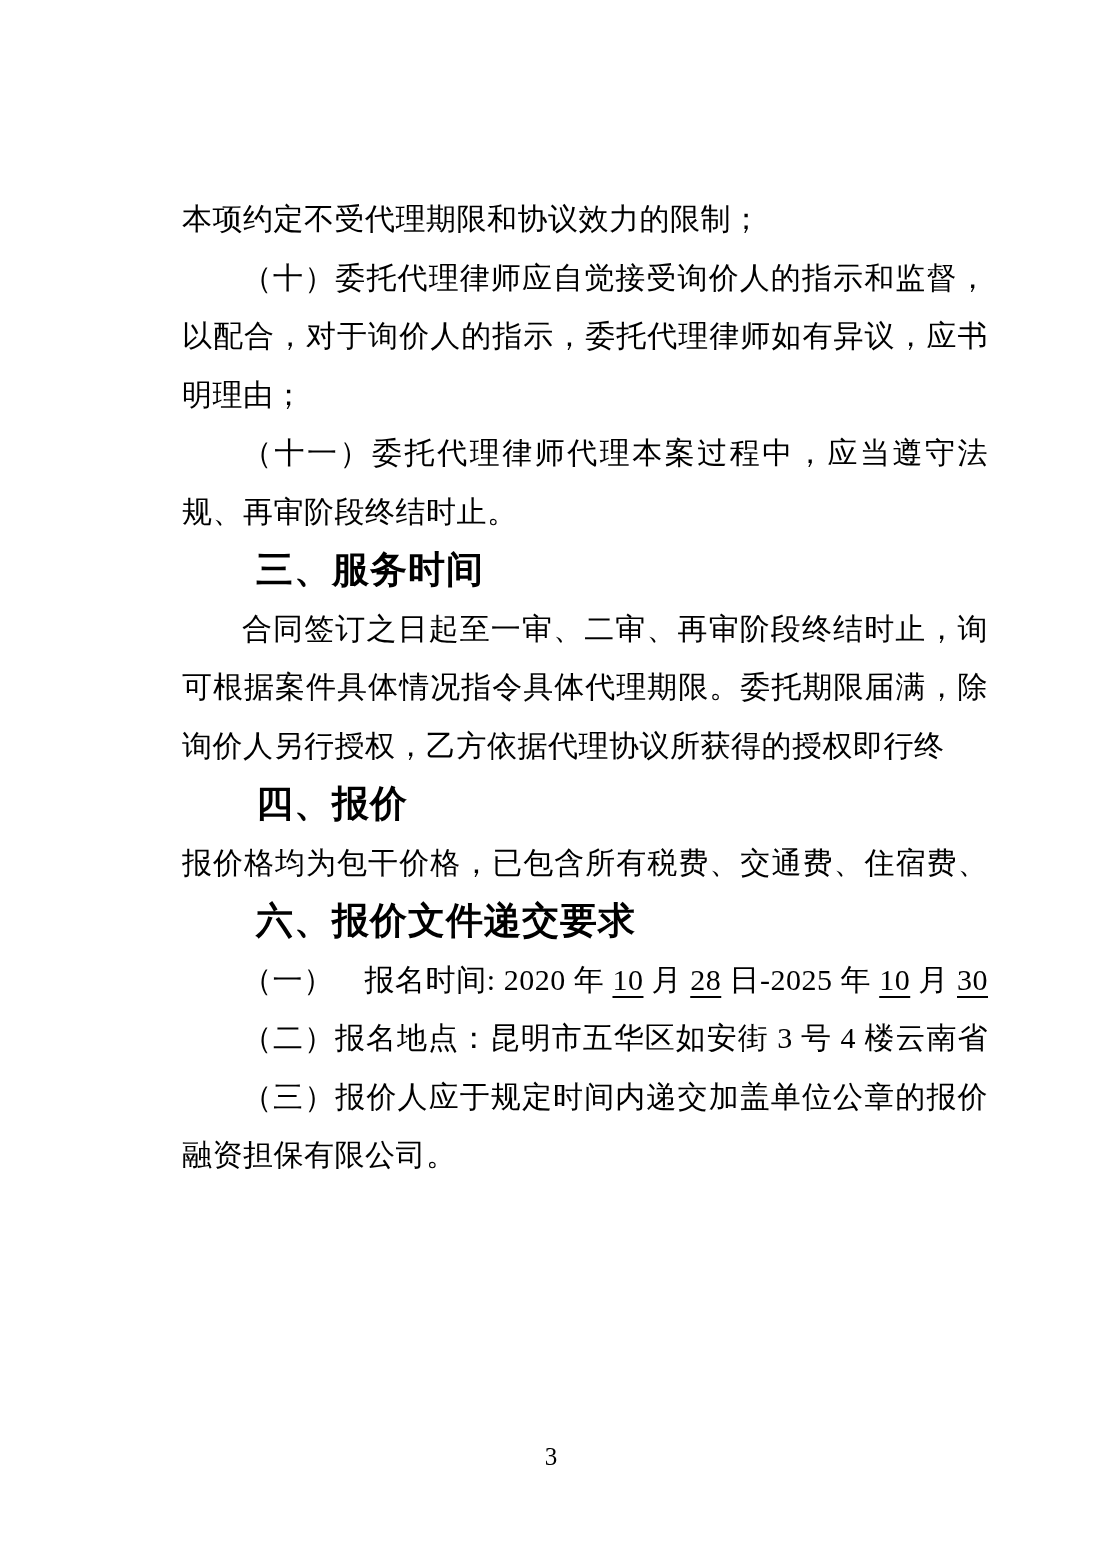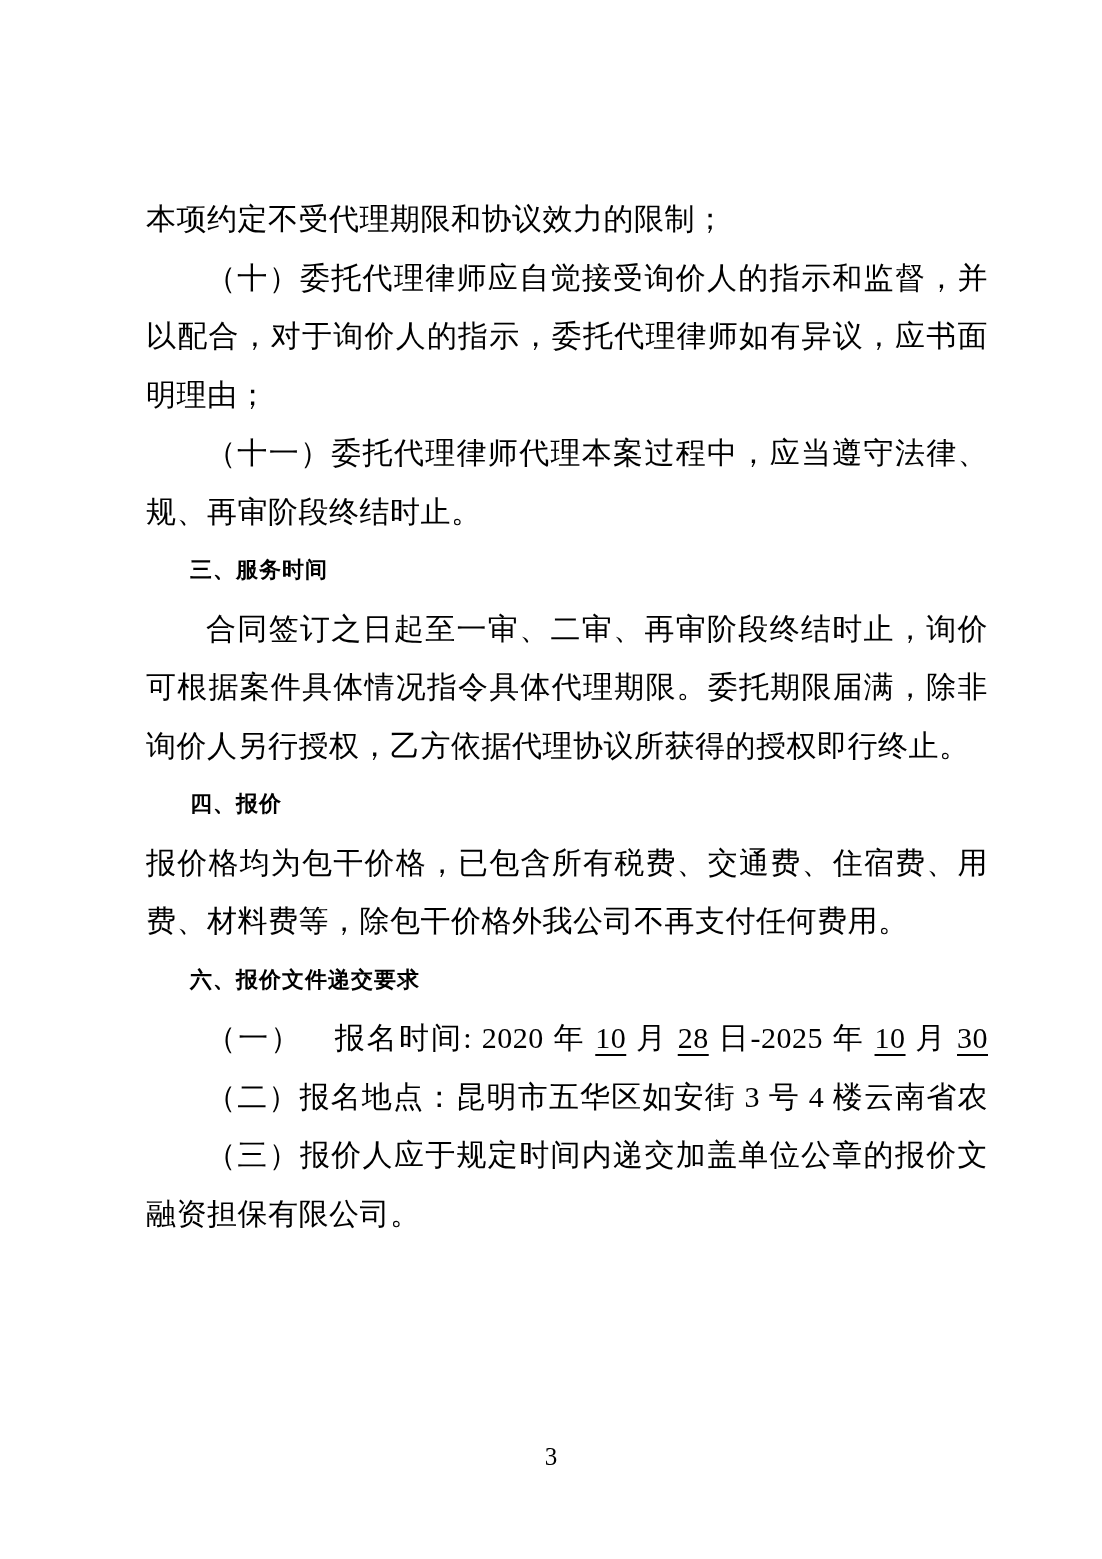--- a/index.html
+++ b/index.html
@@ -23,32 +23,33 @@
     width: 842px;
   }
   .line {
     font-size: 30px;
     line-height: 58.5px;
     height: 58.5px;
     letter-spacing: 0.5px;
     overflow: hidden;
     text-align: left;
     white-space: pre-wrap;
+    margin-left: 36px;
   }
   .line.full {
     text-align: justify;
     text-align-last: justify;
   }
   .line.indent {
     text-indent: 2em;
   }
   .line.heading {
     font-family: "Liberation Sans", "DejaVu Sans", sans-serif;
     font-weight: 700;
-    font-size: 22px;
+    font-size: 37px;
     letter-spacing: 1px;
     text-align: left;
     text-align-last: left;
   }
   .underline {
     text-decoration: underline;
     text-underline-offset: 6px;
     text-decoration-thickness: 2px;
   }
   .footer {
@@ -71,21 +72,20 @@
     <div class="line full">以配合，对于询价人的指示，委托代理律师如有异议，应书面说</div>
     <div class="line">明理由；</div>
     <div class="line full indent">（十一）委托代理律师代理本案过程中，应当遵守法律、法</div>
     <div class="line">规、再审阶段终结时止。</div>
     <div class="line heading indent">三、服务时间</div>
     <div class="line full indent">合同签订之日起至一审、二审、再审阶段终结时止，询价人</div>
     <div class="line full">可根据案件具体情况指令具体代理期限。委托期限届满，除非经</div>
     <div class="line">询价人另行授权，乙方依据代理协议所获得的授权即行终止。</div>
     <div class="line heading indent">四、报价</div>
     <div class="line full">报价格均为包干价格，已包含所有税费、交通费、住宿费、用餐</div>
-    <div class="line">费、材料费等，除包干价格外我公司不再支付任何费用。</div>
     <div class="line heading indent">六、报价文件递交要求</div>
     <div class="line full indent"><span>（一）　报名时间: 2020 年 </span><span class="underline">10</span><span> 月 </span><span class="underline">28</span><span> 日-2025 年 </span><span class="underline">10</span><span> 月 </span><span class="underline">30</span><span> 日，</span></div>
     <div class="line full indent">（二）报名地点：昆明市五华区如安街 3 号 4 楼云南省农业</div>
     <div class="line full indent">（三）报价人应于规定时间内递交加盖单位公章的报价文</div>
     <div class="line">融资担保有限公司。</div>
   </div>
   <div class="footer">
     <span>3</span>
   </div>
 </div>

